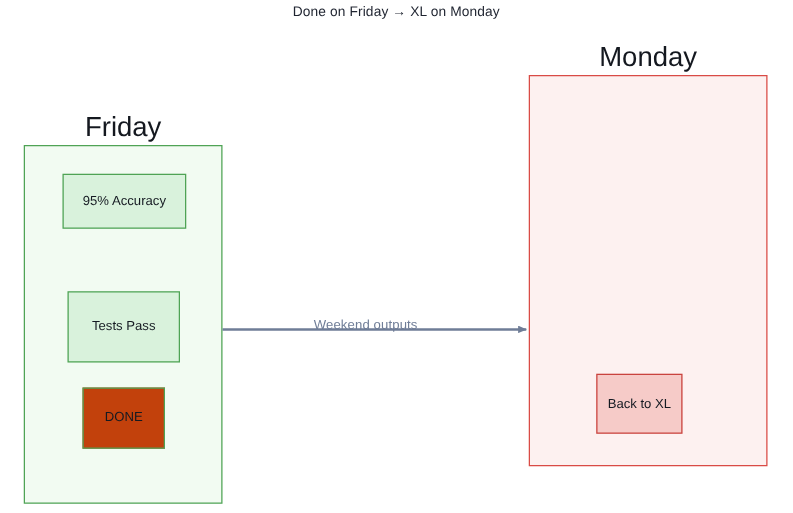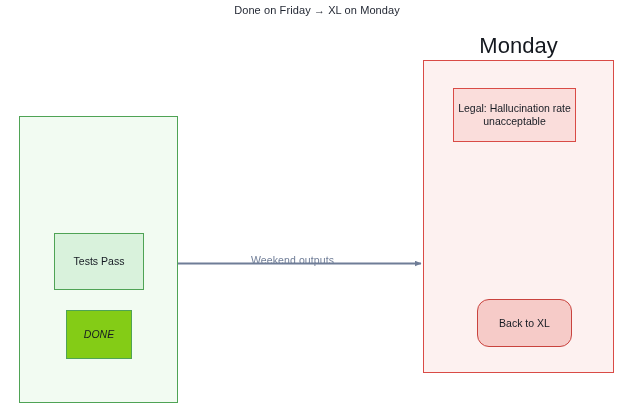--- a/index.html
+++ b/index.html
@@ -88,42 +88,41 @@
     font-size: 10.5px;
     line-height: 13px;
     color: #151a22;
     padding: 2px 4px;
   }
   .node-green {
     background: #d9f2dc;
     border: 1.4px solid #4fa355;
   }
   .node-green-strong {
-    background: #84cc16;
+    background: #c2410c;
     border: 1.4px solid #4fa355;
-    font-style: italic;
   }
   .node-red {
     background: #fadddb;
     border: 1.4px solid #d94b46;
   }
   .node-red-strong {
     background: #f6cbc8;
     border: 1.6px solid #c9433e;
   }
 
   
   #node-accuracy { left: 50px;  top: 139px; width: 99px;  height: 44px; }
   #node-tests    { left: 54px;  top: 233px; width: 90px;  height: 57px; }
   #node-done     { left: 66px;  top: 310px; width: 66px;  height: 49px; }
 
   
   #node-legal    { left: 453px; top: 88px;  width: 123px; height: 54px; }
   #node-ethics   { left: 453px; top: 198px; width: 123px; height: 54px; }
-  #node-backtoxl { left: 477px; top: 299px; width: 95px;  height: 48px; border-radius: 12px; }
+  #node-backtoxl { left: 477px; top: 299px; width: 69px;  height: 48px; }
 
   
   #edge-layer {
     position: absolute;
     left: 0; top: 0;
     width: 634px;
     height: 410px;
     pointer-events: none;
   }
   #edge-label {
@@ -136,33 +135,34 @@
     letter-spacing: 0.1px;
   }
 </style>
 </head>
 <body>
 
 <div id="diagram-canvas">
 
   <div id="diagram-title">Done on Friday → XL on Monday</div>
 
+  <div id="friday-title" class="cluster-title">Friday</div>
 
   <div id="friday-cluster" class="cluster"></div>
 
+  <div id="node-accuracy" class="node node-green">95% Accuracy</div>
 
   <div id="node-tests" class="node node-green">Tests Pass</div>
 
   <div id="node-done" class="node node-green-strong">DONE</div>
 
   <div id="monday-title" class="cluster-title">Monday</div>
 
   <div id="monday-cluster" class="cluster"></div>
 
-  <div id="node-legal" class="node node-red">Legal: Hallucination rate unacceptable</div>
 
 
   <div id="node-backtoxl" class="node node-red-strong">Back to XL</div>
 
   <svg id="edge-layer" viewBox="0 0 634 410" width="634" height="410">
     <defs>
       <marker id="arrowhead" markerWidth="7" markerHeight="6" refX="6.5" refY="3" orient="auto" markerUnits="userSpaceOnUse">
         <path d="M0,0 L7,3 L0,6 z" fill="#6f7d97"></path>
       </marker>
     </defs>

